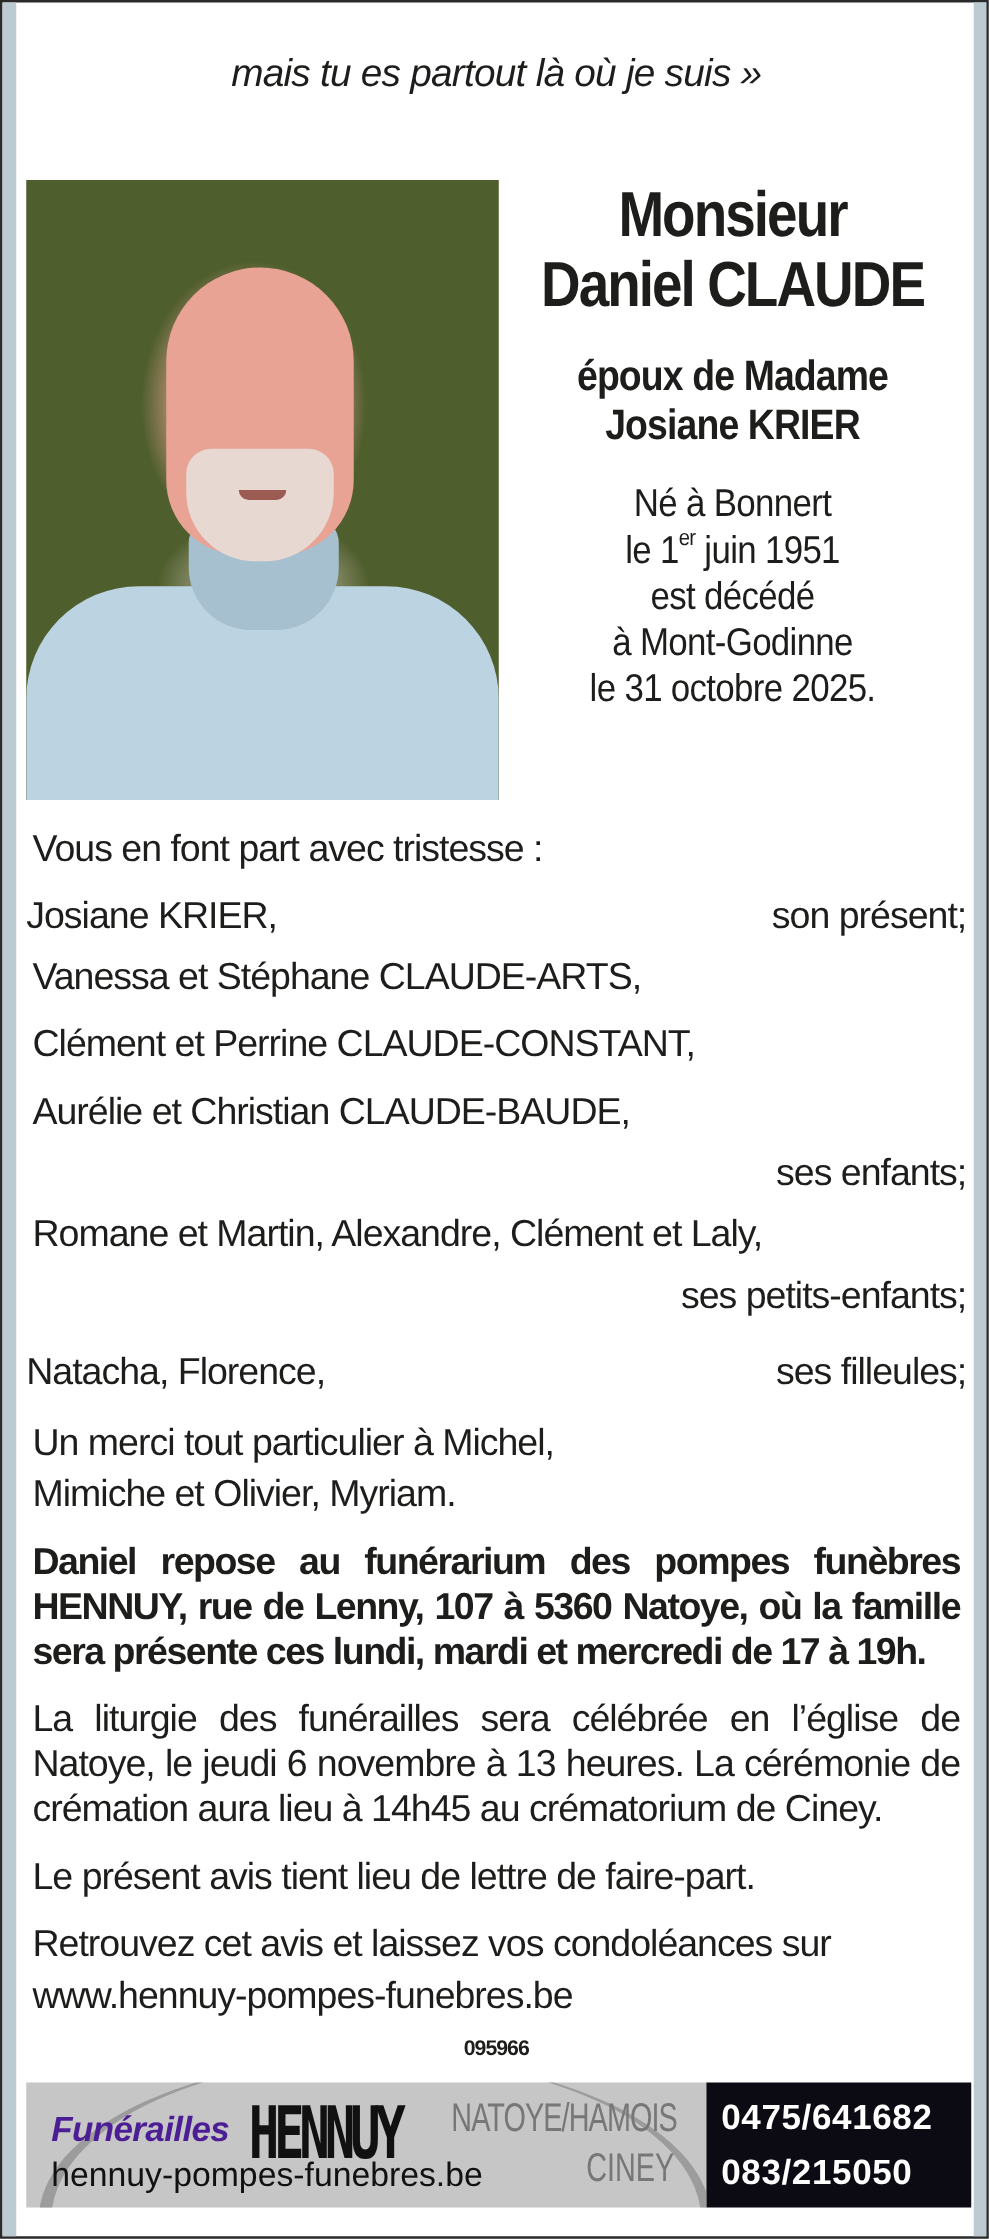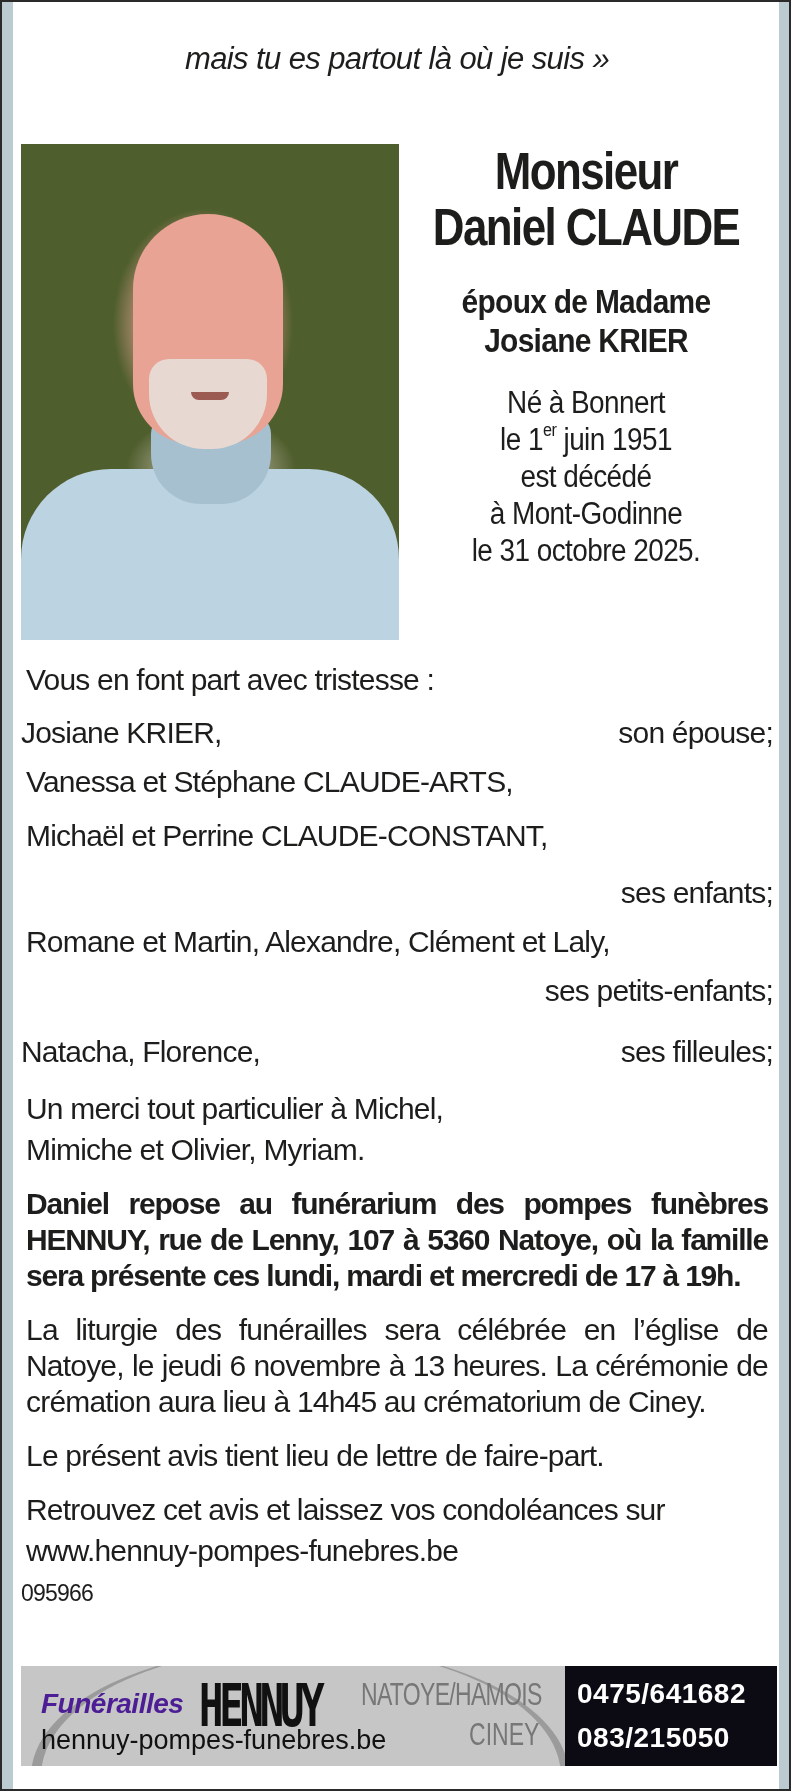--- a/index.html
+++ b/index.html
@@ -23,21 +23,21 @@
   .spouse { font-weight:bold; font-size:34px; line-height:39px; margin-top:26px; letter-spacing:-0.8px; transform:scaleX(0.88); }
   .dates { font-size:31px; line-height:37px; margin-top:24px; letter-spacing:-0.6px; transform:scaleX(0.9); }
   .dates sup { font-size:18px; line-height:0; position:relative; top:-3px; }
   .body { position:absolute; left:0; top:655px; width:752px; font-size:30px; letter-spacing:-0.8px; }
   .p { margin:5px; line-height:36px; }
   .row { display:flex; justify-content:space-between; line-height:36px;margin-top:17px; }
   .right-al { text-align:right; line-height:36px; }
   .gap { height:8px; }
   .bold { font-weight:bold; letter-spacing:-1.2px; text-align:justify; text-align-last:left; }
   .just { text-align:justify; text-align-last:left; }
-  .ref { text-align:left; font-size:23px; line-height:28px; margin-top:10px; }
+  .ref { text-align:center; font-size:17px; line-height:28px; margin-top:10px;font-weight:bold; }
   .footer { position:absolute; left:0; top:1664px; width:756px; height:100px; display:flex; }
   .footer .logo { position:relative; width:544px; height:100px; background:#c6c6c6; overflow:hidden; }
   .footer .arc { position:absolute; left:10px; top:-20px; width:520px; height:260px; border-radius:50%; border-left:10px solid #8a8a8a; border-right:8px solid #8a8a8a; border-top:0; border-bottom:0; opacity:0.7; }
   .footer .funer { position:absolute; left:20px; top:22px; font-style:italic; font-weight:bold; font-size:28px; color:#4c1d95; letter-spacing:-0.5px; }
   .footer .brand { position:absolute; left:178px; top:6px; font-family:"DejaVu Sans Mono", monospace; font-size:58px; font-weight:bold; color:#111; letter-spacing:-6px; transform:scaleX(0.7); transform-origin:left; }
   .footer .towns1 { position:absolute; left:340px; top:10px; font-size:32px; color:#777; letter-spacing:-1px; transform:scaleX(0.72); transform-origin:left; }
   .footer .towns2 { position:absolute; left:448px; top:50px; font-size:32px; color:#777; transform:scaleX(0.72); transform-origin:left; }
   .footer .site { position:absolute; left:20px; top:59px; font-size:27px; color:#111; }
   .footer .phones { width:212px; height:100px; background:#0c0a12; color:#fff; font-weight:bold; font-size:28px; line-height:44px; padding:6px 0 0 12px; box-sizing:border-box; letter-spacing:0.5px; }
 </style>
@@ -76,27 +76,28 @@
         <div>est décédé</div>
         <div>à Mont-Godinne</div>
         <div>le 31 octobre 2025.</div>
       </div>
     </div>
 
     <div class="body">
       <div class="p">Vous en font part avec tristesse :</div>
       <div class="row">
         <span>Josiane KRIER,</span>
-        <span>son épouse;</span>
+        <span>son présent;</span>
       </div>
       <div class="gap"></div>
       <div class="p">Vanessa et Stéphane CLAUDE-ARTS,</div>
       <div class="gap"></div>
-      <div class="p">Michaël et Perrine CLAUDE-CONSTANT,</div>
+      <div class="p">Clément et Perrine CLAUDE-CONSTANT,</div>
       <div class="gap"></div>
+      <div class="p">Aurélie et Christian CLAUDE-BAUDE,</div>
       <div class="gap"></div>
       <div class="right-al">ses enfants;</div>
       <div class="gap"></div>
       <div class="p">Romane et Martin, Alexandre, Clément et Laly,</div>
       <div class="gap"></div>
       <div class="right-al">ses petits-enfants;</div>
       <div class="gap"></div>
       <div class="row">
         <span>Natacha, Florence,</span>
         <span>ses filleules;</span>

